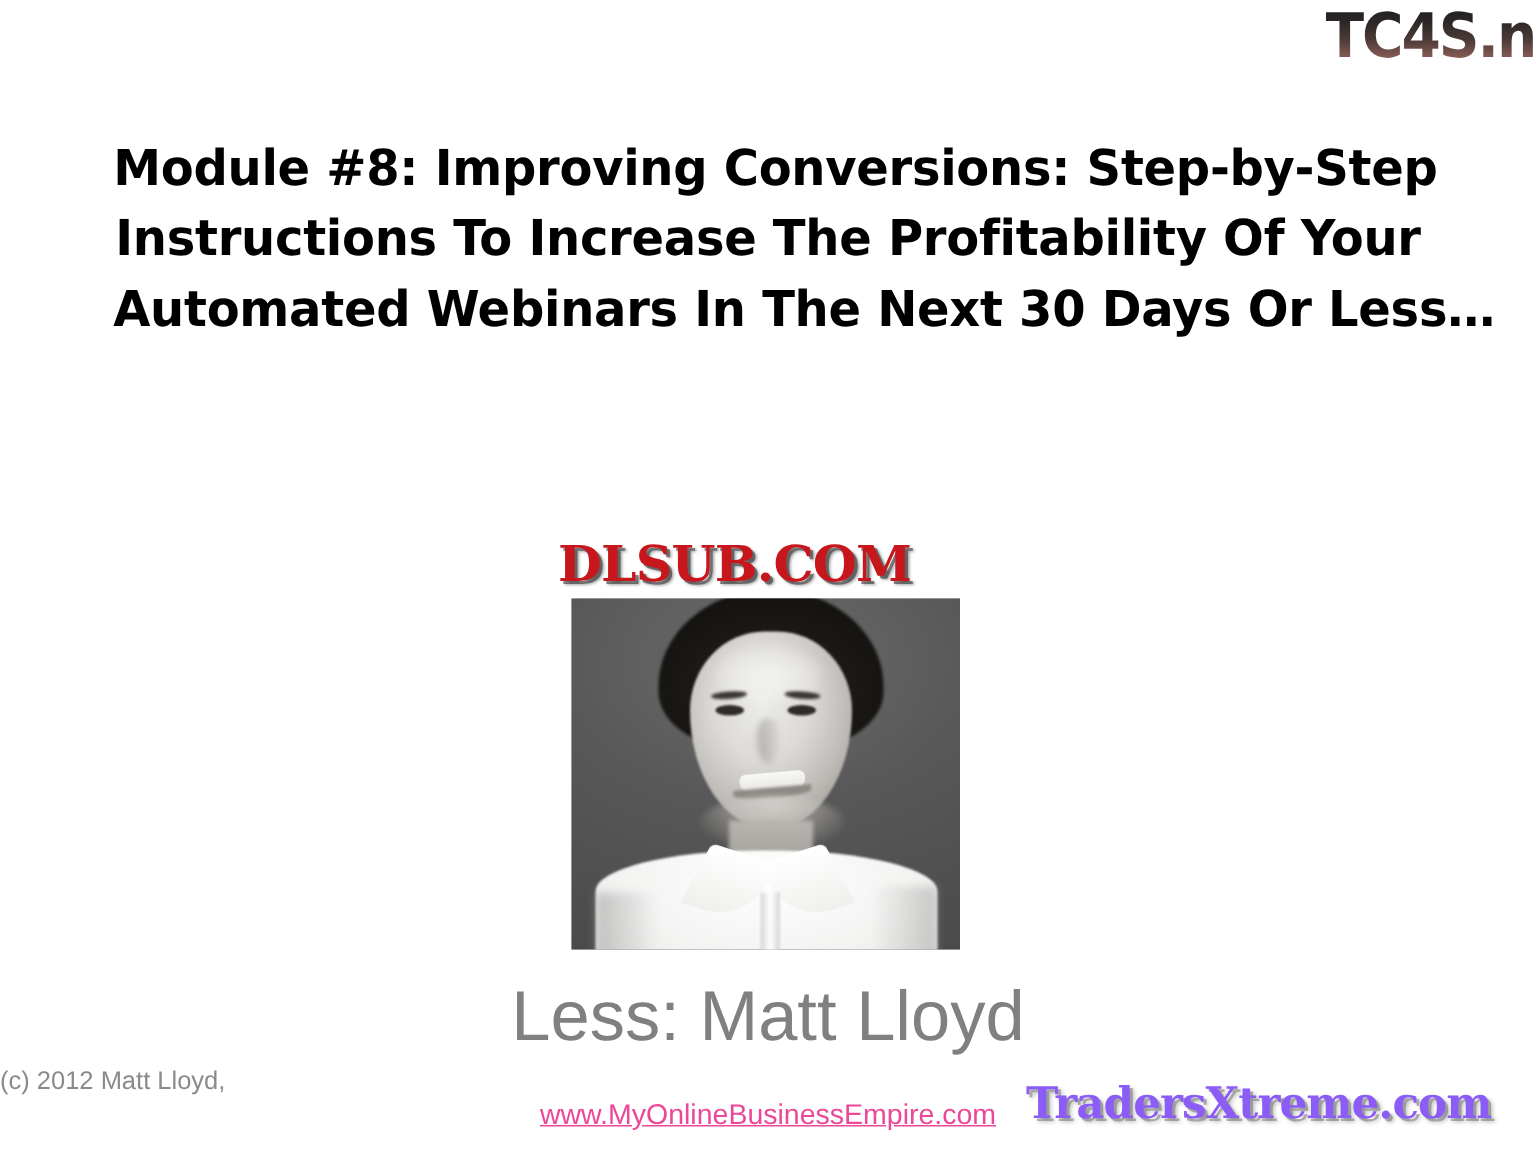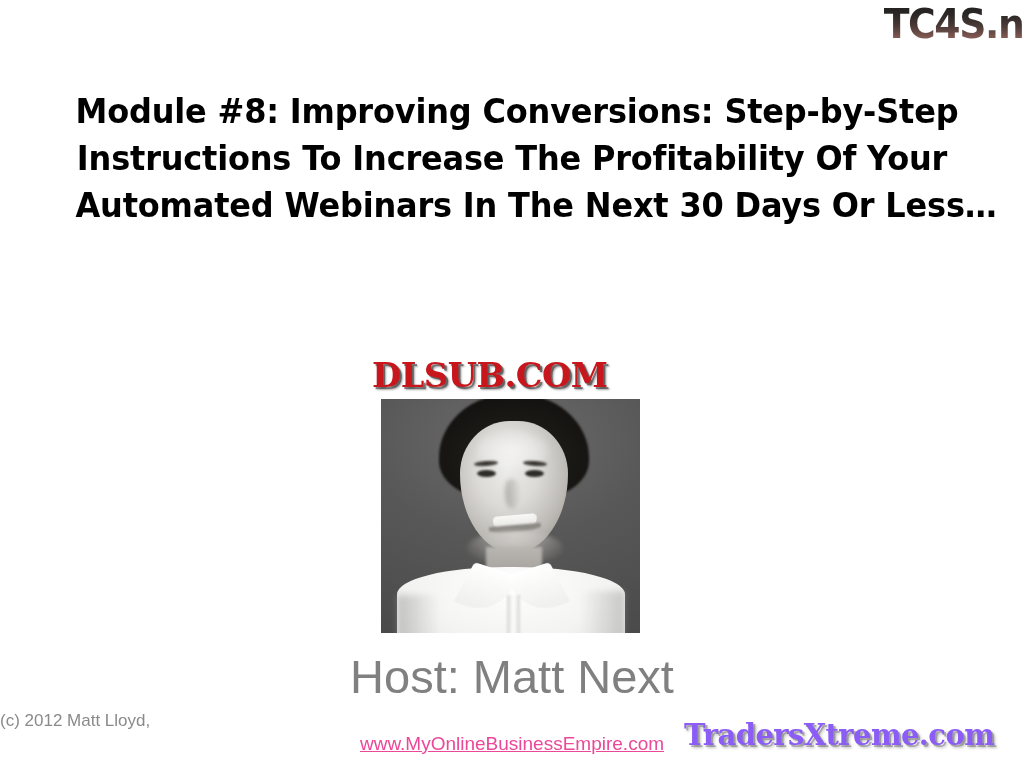--- a/index.html
+++ b/index.html
@@ -325,21 +325,21 @@
     <div class="ph-shirt"></div>
     <div class="ph-collar-l"></div>
     <div class="ph-collar-r"></div>
     <div class="ph-placket"></div>
     <div class="ph-shadow-l"></div>
     <div class="ph-shadow-r"></div>
   </div>
 
   <div class="dlsub-wm">DLSUB.COM</div>
 
-  <div class="host">Host:  Matt Next</div>
+  <div class="host">Less:  Matt Lloyd</div>
 
   <div class="copyright">(c) 2012 Matt Lloyd,</div>
 
   <div class="sitelink">www.MyOnlineBusinessEmpire.com</div>
 
   <div class="tx-wm">TradersXtreme.com</div>
 
 </div>
 
 </body></html>

